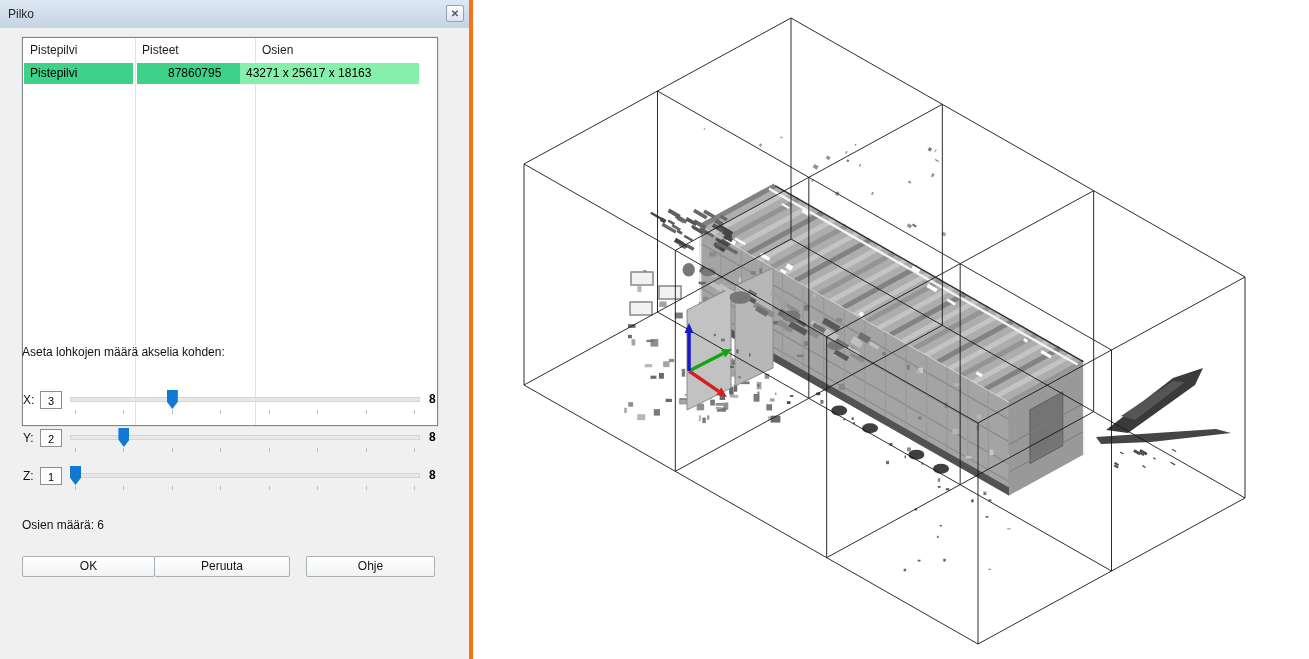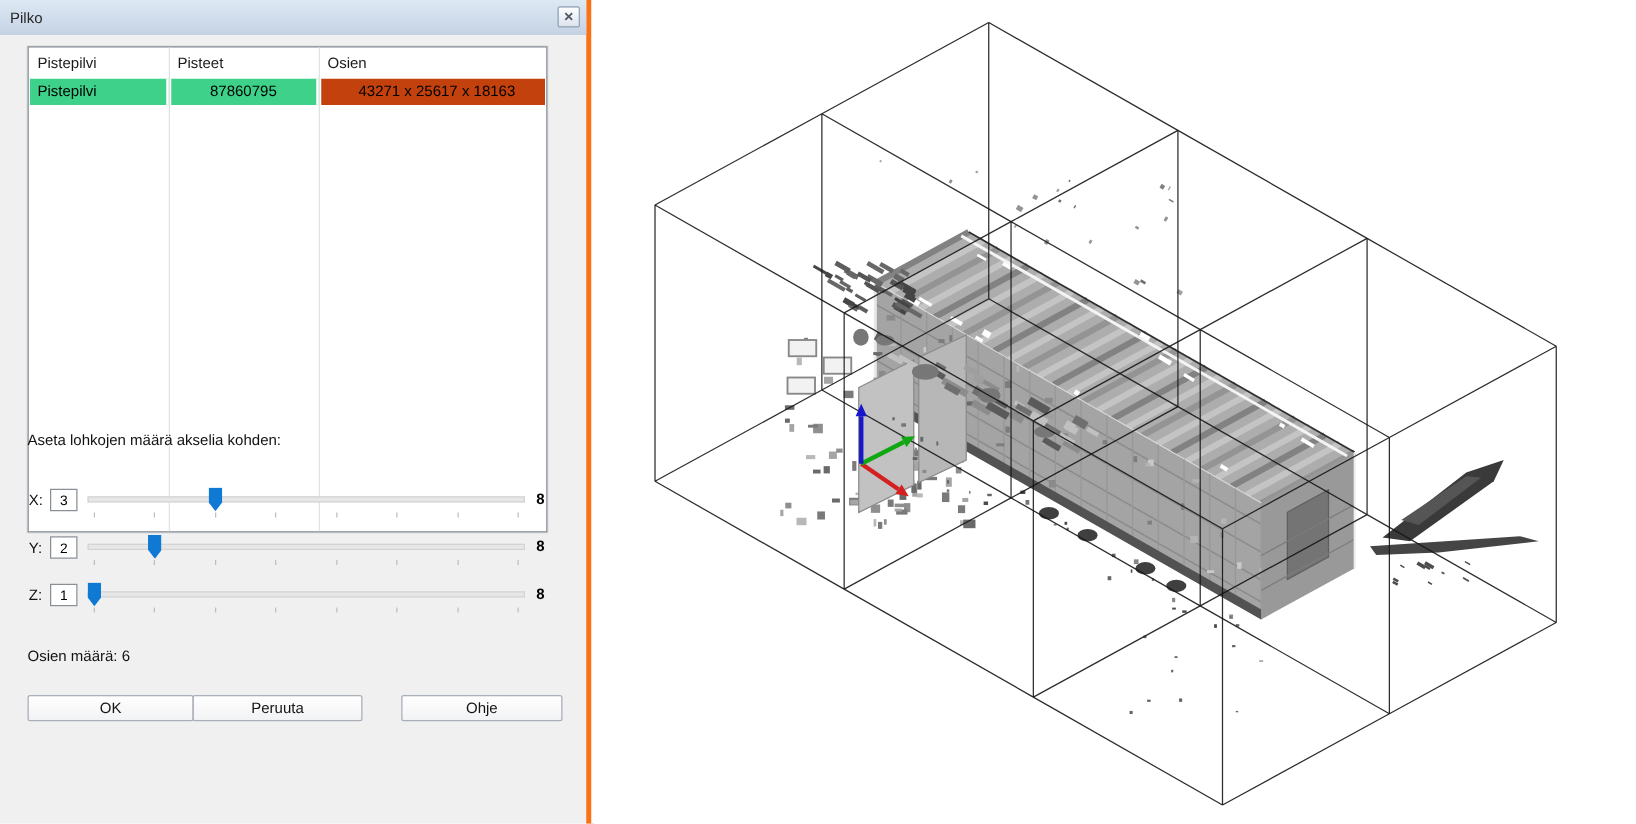--- a/index.html
+++ b/index.html
@@ -34,21 +34,21 @@
   .thumb{position:absolute;top:0;width:11px;height:19px;
     clip-path:polygon(0 0,100% 0,100% 62%,50% 100%,0 62%);}
   .ticks{position:absolute;left:0;right:0;top:0;height:24px;}
   .tick{position:absolute;top:20px;width:1px;height:4px;background:#bdbdbd;}
   .max-label{position:absolute;left:429px;top:2px;font-size:12px;color:#000;font-weight:bold;}
   
   .btn{position:absolute;top:556px;height:21px;box-sizing:border-box;border:1px solid #a9afb7;border-radius:2px;
     background:linear-gradient(#ffffff,#f2f3f4);font-size:12px;color:#141414;text-align:center;line-height:19px;cursor:default;}
   .btn-ok{left:22px;width:133px;}
   .btn-cancel{left:154px;width:136px;}
-  .btn-help{left:321px;width:129px;}
+  .btn-help{left:306px;width:129px;}
   
   #viewer-svg{position:absolute;left:473px;top:0;width:836px;height:659px;}
 </style>
 </head>
 <body>
 
 <div class="dialog">
   <div class="titlebar">
     <span class="title">Pilko</span>
     <div class="close-btn">
@@ -58,21 +58,21 @@
 
   <div class="pc-table">
     <div class="col-div" style="left:112px"></div>
     <div class="col-div" style="left:232px"></div>
     <div class="th" style="left:0">Pistepilvi</div>
     <div class="th" style="left:112px">Pisteet</div>
     <div class="th" style="left:232px">Osien</div>
     <div class="pc-row">
       <div class="td sel" style="left: 0px; width: 111px; border-right: 2px solid rgb(255, 255, 255); background: rgb(62, 209, 137);">Pistepilvi</div>
       <div class="td sel" style="left: 113px; width: 118px; border-right: 2px solid rgb(255, 255, 255); background: rgb(62, 209, 137); padding-left: 31px;">87860795</div>
-      <div class="td sel" style="left: 233px; width: 179px; background: #c2410c; text-align: center;">43271 x 25617 x 18163</div>
+      <div class="td sel" style="left: 216px; width: 179px; background: #86efac;">43271 x 25617 x 18163</div>
     </div>
   </div>
 
   <div class="section-label" style="top:345px">Aseta lohkojen määrä akselia kohden:</div>
 
   <div class="slider-row" style="top:390px">
     <span class="ax-label">X:</span>
     <span class="val-box">3</span>
     <div class="track-area">
       <div class="track"></div>

